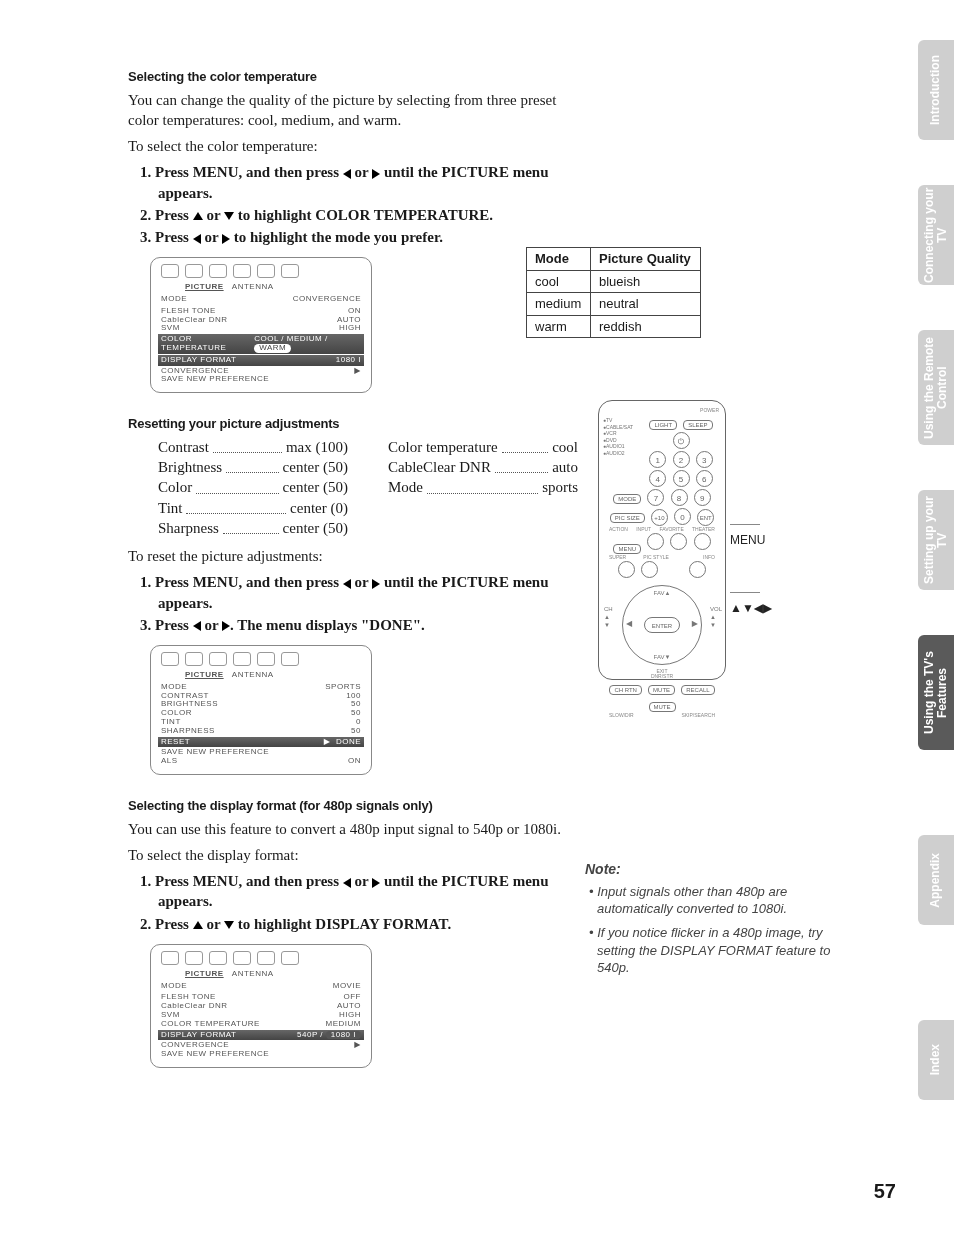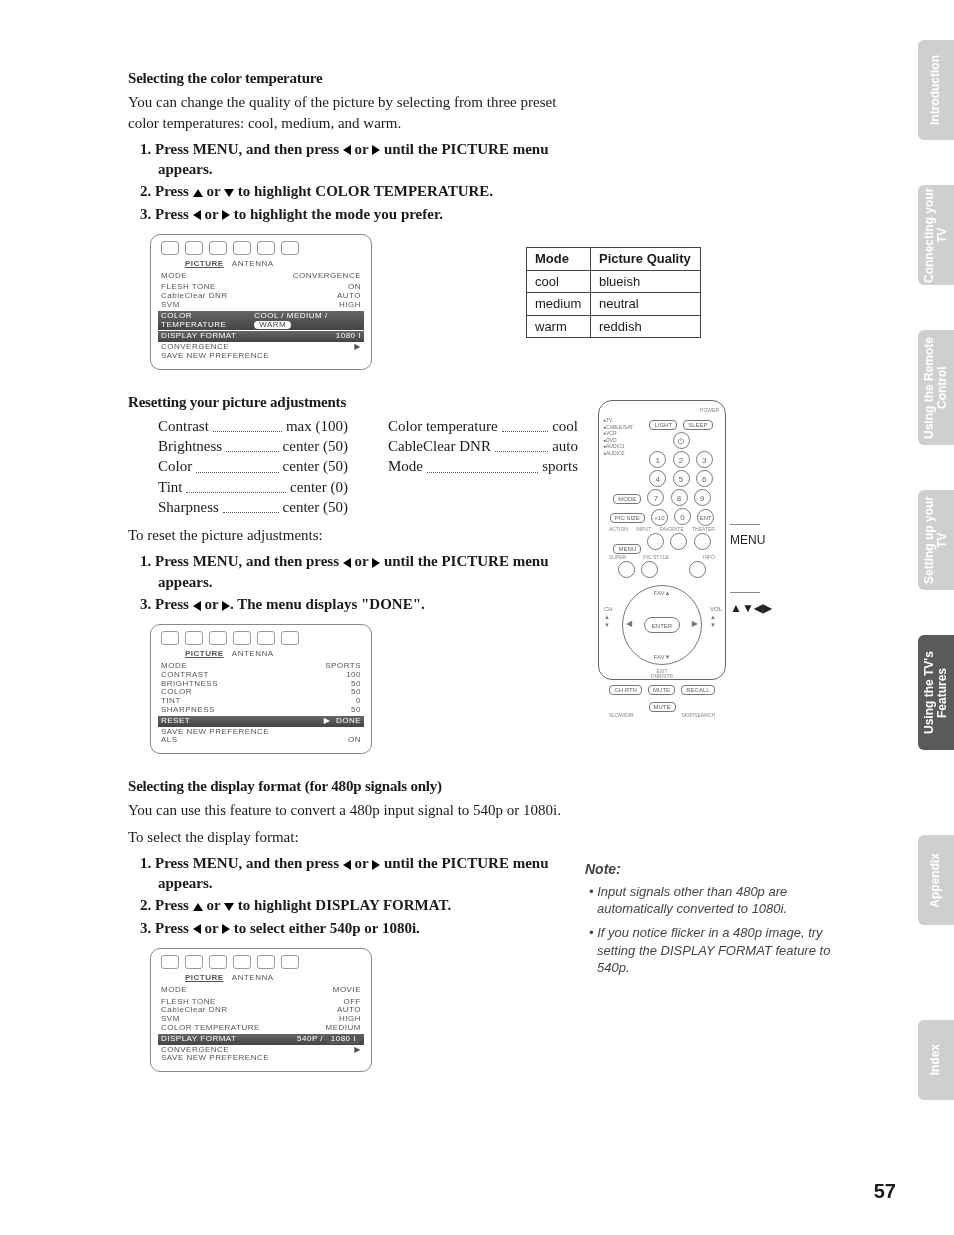--- a/index.html
+++ b/index.html
@@ -16,22 +16,22 @@
   .page {
     position: absolute;
     left: 128px;
     top: 68px;
     width: 740px;
   }
   .main-col {
     width: 450px;
   }
   h2 {
-    font-family: Liberation Serif, serif;
-    font-size: 15px;
+    font-family: Liberation Sans, sans-serif;
+    font-size: 13px;
     font-weight: bold;
     margin-bottom: 4px;
     letter-spacing: -0.2px;
   }
   p { margin-bottom: 6px; }
   ol {
     list-style: none;
     padding-left: 30px;
     margin-bottom: 10px;
     font-weight: bold;
@@ -286,20 +286,21 @@
   <div class="sidetab grey" style="top:1000px;height:80px">
       <span>Index</span>
     </div>
 </div>
 
 <div class="page">
 
   <div class="section main-col">
     <h2>Selecting the color temperature</h2>
     <p>You can change the quality of the picture by selecting from three preset color temperatures: cool, medium, and warm.</p>
+    <p>To select the color temperature:</p>
     <ol>
       <li><span>1.  Press MENU, and then press </span><span class="arrow-left"></span><span> or </span><span class="arrow-right"></span><span> until the PICTURE menu appears.</span></li>
       <li><span>2.  Press </span><span class="arrow-up"></span><span> or </span><span class="arrow-down"></span><span> to highlight COLOR TEMPERATURE.</span></li>
       <li><span>3.  Press </span><span class="arrow-left"></span><span> or </span><span class="arrow-right"></span><span> to highlight the mode you prefer.</span></li>
     </ol>
 
     <div class="osd">
       <div class="iconrow">
           <span></span>
           <span></span>
@@ -471,21 +472,20 @@
     </div>
   </div>
 
   <div class="section main-col">
     <h2>Selecting the display format (for 480p signals only)</h2>
     <p>You can use this feature to convert a 480p input signal to 540p or 1080i.</p>
     <p>To select the display format:</p>
     <ol>
       <li><span>1.  Press MENU, and then press </span><span class="arrow-left"></span><span> or </span><span class="arrow-right"></span><span> until the PICTURE menu appears.</span></li>
       <li><span>2.  Press </span><span class="arrow-up"></span><span> or </span><span class="arrow-down"></span><span> to highlight DISPLAY FORMAT.</span></li>
-      <li><span>3.  Press </span><span class="arrow-left"></span><span> or </span><span class="arrow-right"></span><span> to select either 540p or 1080i.</span></li>
     </ol>
 
     <div class="osd">
       <div class="iconrow">
           <span></span>
           <span></span>
           <span></span>
           <span></span>
           <span></span>
           <span></span>

